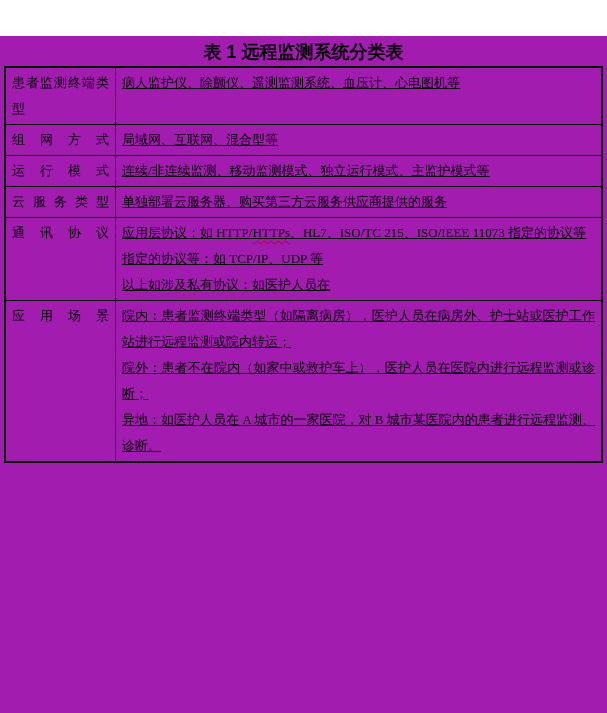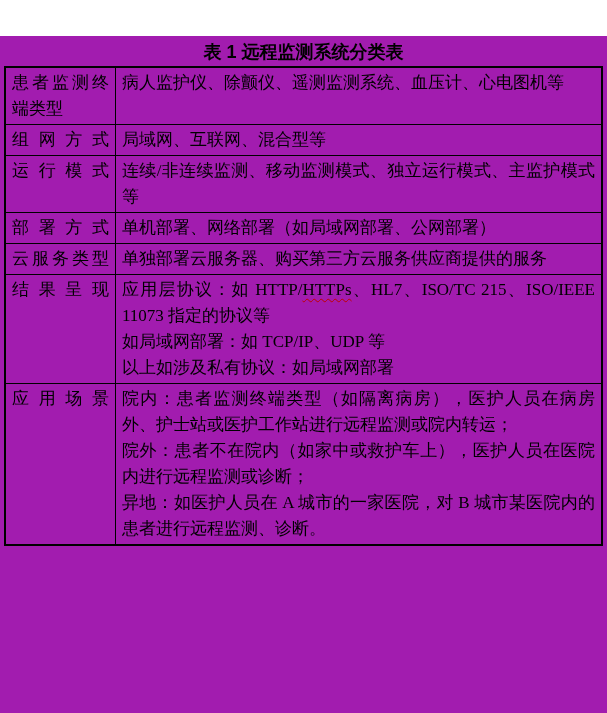--- a/index.html
+++ b/index.html
@@ -29,36 +29,37 @@
     table-layout: fixed;
     width: 599px;
     margin: 2px 4px 0 4px;
     border: 2px solid #000000;
   }
   table.cls td {
     border: 1px solid #000000;
     vertical-align: top;
     padding: 2px 6px;
     font-family: "Liberation Serif", serif;
-    font-size: 17px;
+    font-size: 13px;
     line-height: 26px;
     color: #000000;
   }
   td.lbl {
     width: 97px; 
     text-align: justify;
     text-justify: inter-ideograph;
     text-align-last: justify;
   }
   td.lbl.multiline {
     text-align-last: left;
   }
   td.cnt {
     text-align: justify;
     text-justify: inter-ideograph;
+    text-decoration: underline;
   }
   td p {
     margin: 0;
     padding: 0;
   }
   .squiggle {
     text-decoration: underline wavy #c00000;
     text-decoration-thickness: 1px;
     text-underline-offset: 3px;
     text-decoration-skip-ink: none;
@@ -88,41 +89,35 @@
         </td>
       </tr>
 
       <tr>
         <td class="lbl">运行模式</td>
         <td class="cnt">
           <p>连续/非连续监测、移动监测模式、独立运行模式、主监护模式等</p>
         </td>
       </tr>
 
-      <tr>
-        <td class="lbl">部署方式</td>
-        <td class="cnt">
-          <p>单机部署、网络部署（如局域网部署、公网部署）</p>
-        </td>
-      </tr>
 
       <tr>
         <td class="lbl">云服务类型</td>
         <td class="cnt">
           <p>单独部署云服务器、购买第三方云服务供应商提供的服务</p>
         </td>
       </tr>
 
 
       <tr>
-        <td class="lbl">结果呈现</td>
+        <td class="lbl">通讯协议</td>
         <td class="cnt">
           <p><span>应用层协议：如 HTTP/</span><span class="squiggle">HTTPs</span><span>、HL7、ISO/TC 215、ISO/IEEE 11073 指定的协议等</span></p>
-          <p>如局域网部署：如 TCP/IP、UDP 等</p>
-          <p>以上如涉及私有协议：如局域网部署</p>
+          <p>指定的协议等：如 TCP/IP、UDP 等</p>
+          <p>以上如涉及私有协议：如医护人员在</p>
         </td>
       </tr>
 
 
       <tr>
         <td class="lbl">应用场景</td>
         <td class="cnt">
           <p>院内：患者监测终端类型（如隔离病房），医护人员在病房外、护士站或医护工作站进行远程监测或院内转运；</p>
           <p>院外：患者不在院内（如家中或救护车上），医护人员在医院内进行远程监测或诊断；</p>
           <p>异地：如医护人员在 A 城市的一家医院，对 B 城市某医院内的患者进行远程监测、诊断。</p>

